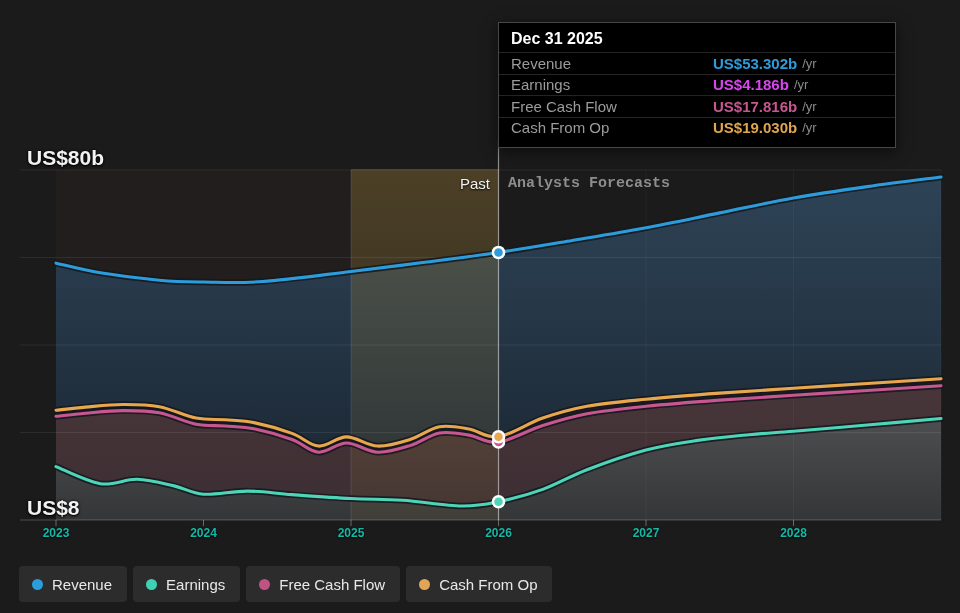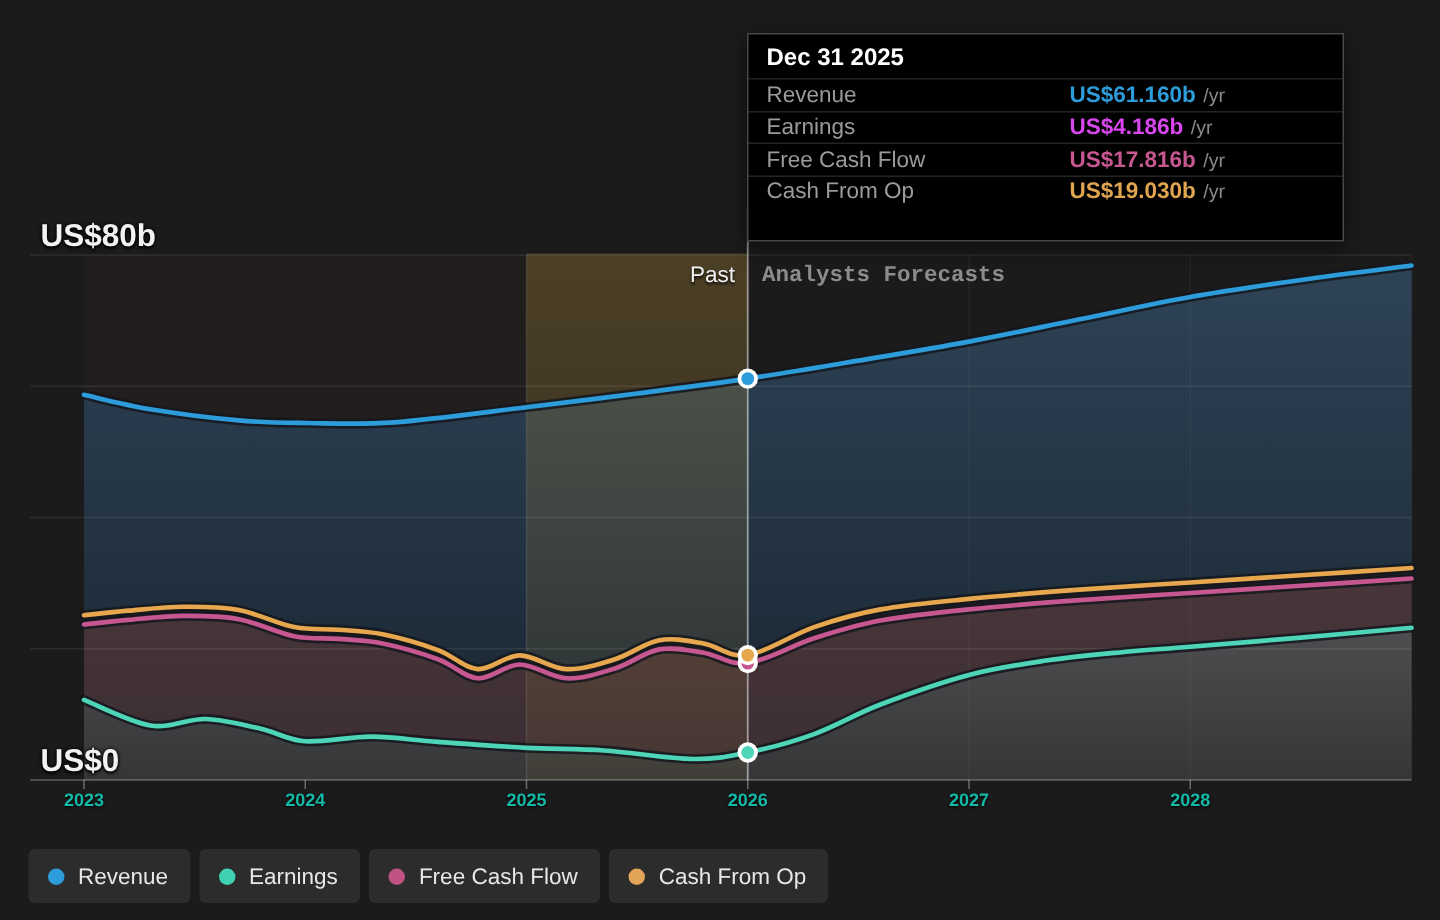--- a/index.html
+++ b/index.html
@@ -30,21 +30,21 @@
   #forecast-label{
     position:absolute;left:508px;top:175px;
     color:#8d8d8d;font-size:15px;font-weight:600;font-family:Liberation Mono, monospace;
   }
 
   
   #tooltip{
     position:absolute;left:498px;top:22px;width:398px;box-sizing:border-box;
     background:#000;border:1px solid rgba(255,255,255,0.28);
     box-shadow:0 4px 14px rgba(0,0,0,0.55);
-    padding-bottom:22px;z-index:5;
+    padding-bottom:9px;z-index:5;
   }
   .tt-title{
     height:27px;display:flex;align-items:center;padding:2px 12px 0;
     color:#ffffff;font-size:16px;font-weight:700;
   }
   .tt-row{
     display:flex;align-items:center;height:20.5px;padding:0 12px;
     border-top:1px solid rgba(255,255,255,0.14);font-size:15px;
   }
   .tt-label{flex:0 0 202px;color:#9b9b9b;}
@@ -120,38 +120,38 @@
       <circle cx="498.5" cy="436.74375" r="6.8" fill="#ffffff"></circle>
       <circle cx="498.5" cy="436.74375" r="4.3" fill="#E7A74F"></circle>
       <circle cx="498.5" cy="252.425" r="6.8" fill="#ffffff"></circle>
       <circle cx="498.5" cy="252.425" r="4.3" fill="#2D9CDB"></circle>
       <circle cx="498.5" cy="501.68625" r="6.8" fill="#ffffff"></circle>
       <circle cx="498.5" cy="501.68625" r="4.3" fill="#4ED5B8"></circle>
     </g>
 </svg>
 
 <div class="ylabel" id="ylabel-top">US$80b</div>
-<div class="ylabel" id="ylabel-bottom">US$0</div>
+<div class="ylabel" id="ylabel-bottom">US$8</div>
 
 <div class="year-label" style="left:56px">2023</div>
 <div class="year-label" style="left:203.5px">2024</div>
 <div class="year-label" style="left:351px">2025</div>
 <div class="year-label" style="left:498.5px">2026</div>
 <div class="year-label" style="left:646px">2027</div>
 <div class="year-label" style="left:793.5px">2028</div>
 
 <div id="past-label">Past</div>
 <div id="forecast-label">Analysts Forecasts</div>
 
 <div id="tooltip">
   <div class="tt-title">Dec 31 2025</div>
 
   <div class="tt-row">
     <span class="tt-label">Revenue</span>
-    <span class="tt-value" style="color: rgb(45, 156, 219);">US$61.160b</span>
+    <span class="tt-value" style="color: rgb(45, 156, 219);">US$53.302b</span>
     <span class="tt-unit">/yr</span>
   </div>
   <div class="tt-row">
     <span class="tt-label">Earnings</span>
     <span class="tt-value" style="color: #d946ef;">US$4.186b</span>
     <span class="tt-unit">/yr</span>
   </div>
   <div class="tt-row">
     <span class="tt-label">Free Cash Flow</span>
     <span class="tt-value" style="color: rgb(199, 87, 144);">US$17.816b</span>

